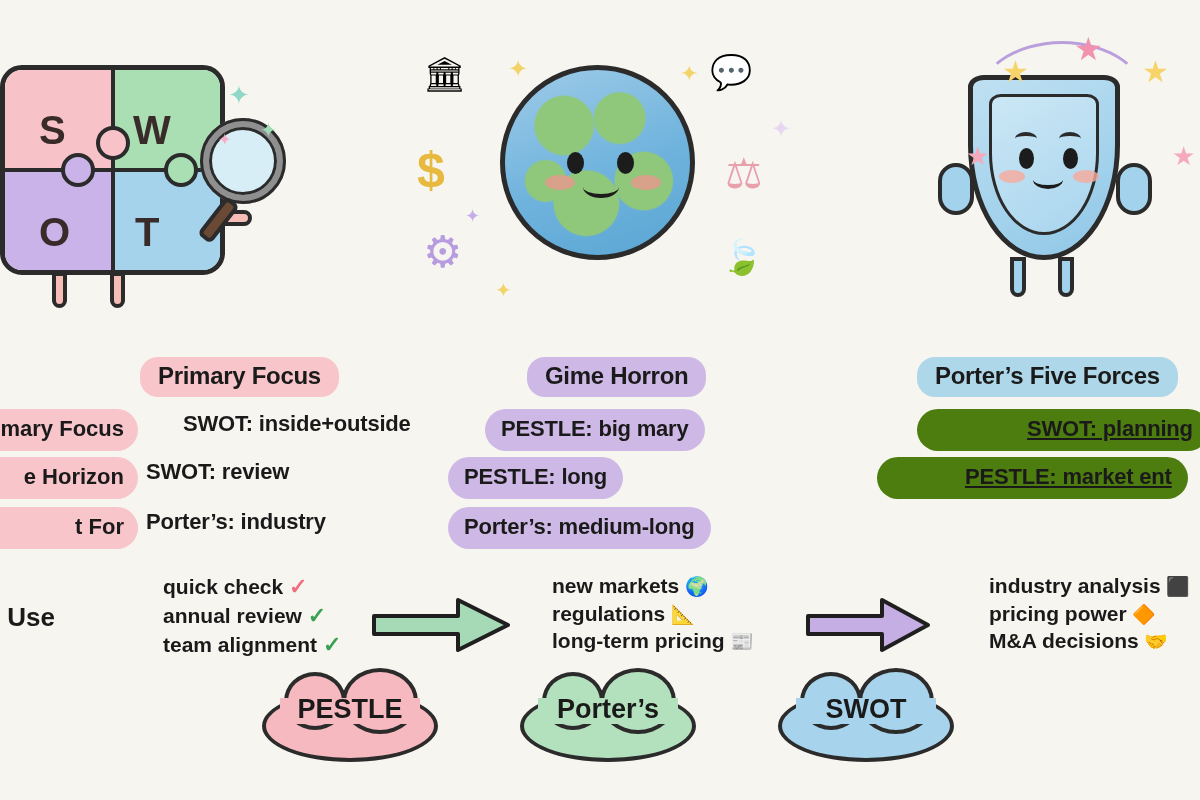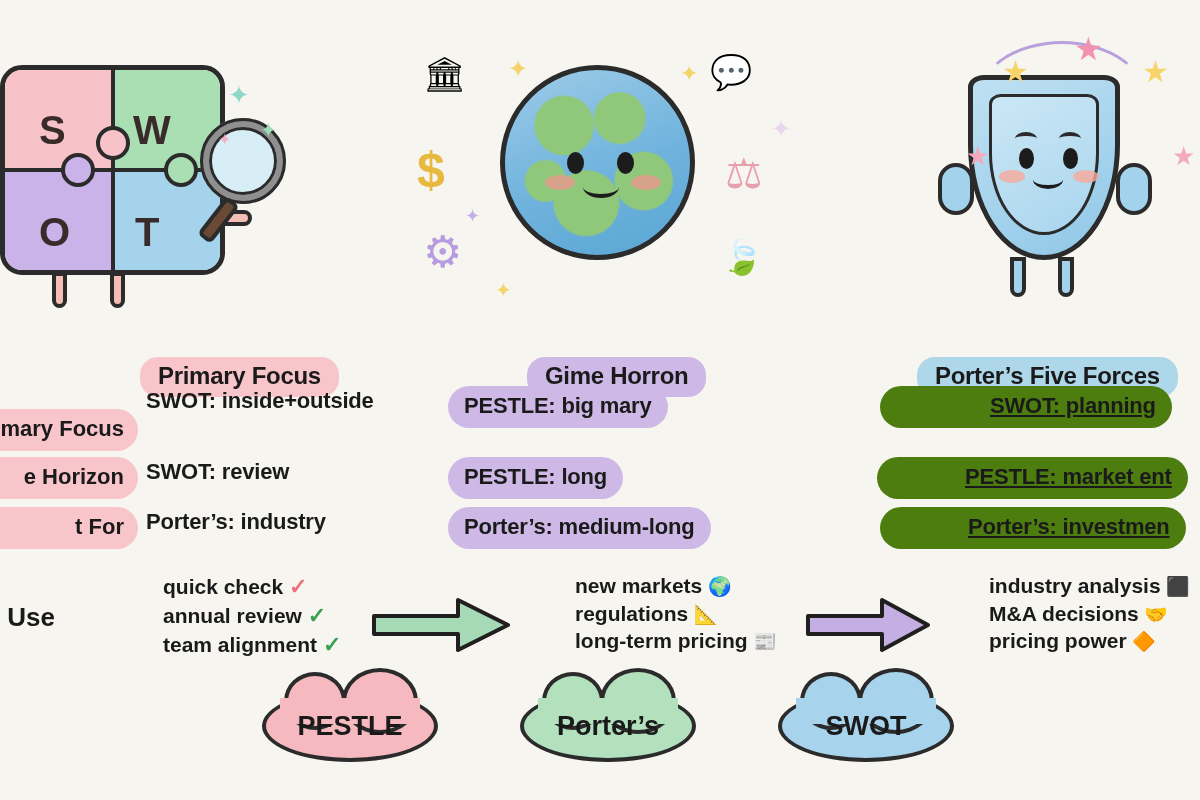--- a/index.html
+++ b/index.html
@@ -195,46 +195,46 @@
     border-radius: 22px;
     padding: 7px 16px 9px 16px;
     text-decoration: underline;
   }
 
   
   .c-left   { left: 146px; }
   .c-mid    { left: 448px; }
   .c-right  { left: 898px; }
 
-  .r-0 { top: 386px; }
+  .r-0 { top: 409px; margin-left: 37px; }
   .r-1 { top: 457px; }
   .r-2 { top: 507px; }
 
   
   .use-list { position: absolute; font-size: 21px; font-weight: 700; color: #1a1a1a; line-height: 1.32; white-space: nowrap; margin-left: 17px; }
   #use-left  { left: 146px; top: 572px; }
-  #use-mid   { left: 558px; top: 572px; }
+  #use-mid   { left: 535px; top: 572px; }
   #use-right { left: 972px; top: 572px; }
   .use-list .chk-pink  { color: #ef6f7e; font-size: 22px; }
   .use-list .chk-green { color: #3aa152; font-size: 22px; }
   .use-emoji { font-size: 19px; }
 
   
   .big-arrow { position: absolute; }
   #arrow-1 { left: 372px; top: 594px; }
   #arrow-2 { left: 806px; top: 594px; }
 
   
   .cloud-row { position: absolute; left: 0; top: 690px; width: 1200px; height: 100px; }
   .cloud {
     position: absolute;
     width: 176px; height: 72px;
     border-radius: 50%;
     border: 4px solid #2b2b2b;
-    display: flex; align-items: center; justify-content: center;
+    display: flex; align-items: flex-start; justify-content: center;
     font-size: 27px; font-weight: 700; color: #1a1a1a;
     box-sizing: border-box;
   }
   .cloud::before, .cloud::after {
     content: ""; position: absolute; border: 4px solid #2b2b2b; border-radius: 50%;
     background: inherit; box-sizing: border-box;
   }
   .cloud::before { width: 62px; height: 58px; left: 18px; top: -22px; }
   .cloud::after  { width: 76px; height: 66px; right: 16px; top: -26px; }
   .cloud span { position: relative; z-index: 3; }
@@ -337,21 +337,20 @@
   <div class="cell plain c-left r-0">SWOT: inside+outside</div>
   <div class="cell plain c-left r-1">SWOT: review</div>
   <div class="cell plain c-left r-2">Porter’s: industry</div>
 
   <div class="cell pill-purple c-mid r-0">PESTLE: big mary</div>
   <div class="cell pill-purple c-mid r-1">PESTLE: long</div>
   <div class="cell pill-purple c-mid r-2">Porter’s: medium-long</div>
 
   <div class="cell pill-blue c-right r-0" style="left:880px;padding-left:110px;">SWOT: planning</div>
   <div class="cell pill-blue c-right r-1" style="left:877px;padding-left:88px;">PESTLE: market ent</div>
-  <div class="cell pill-blue c-right r-2" style="left:880px;padding-left:88px;">Porter’s: investmen</div>
 
   <div class="use-list" id="use-left">
     <div>
       <span>quick check</span>
       <span class="chk-pink">✓</span>
     </div>
     <div>
       <span>annual review</span>
       <span class="chk-green">✓</span>
     </div>
@@ -375,26 +374,26 @@
       <span class="use-emoji">📰</span>
     </div>
   </div>
 
   <div class="use-list" id="use-right">
     <div>
       <span>industry analysis</span>
       <span class="use-emoji">⬛</span>
     </div>
     <div>
+      <span>pricing power</span>
+      <span class="use-emoji">🔶</span>
+    </div>
+    <div>
       <span>M&amp;A decisions</span>
       <span class="use-emoji">🤝</span>
-    </div>
-    <div>
-      <span>pricing power</span>
-      <span class="use-emoji">🔶</span>
     </div>
   </div>
 
   <div class="big-arrow" id="arrow-1">
     <svg width="140" height="62" viewBox="0 0 140 62">
       <path d="M2,22 L86,22 L86,6 L136,31 L86,56 L86,40 L2,40 Z" fill="#a6d9b5" stroke="#1f1f1f" stroke-width="4" stroke-linejoin="round"></path>
     </svg>
   </div>
   <div class="big-arrow" id="arrow-2">
     <svg width="126" height="62" viewBox="0 0 126 62">

